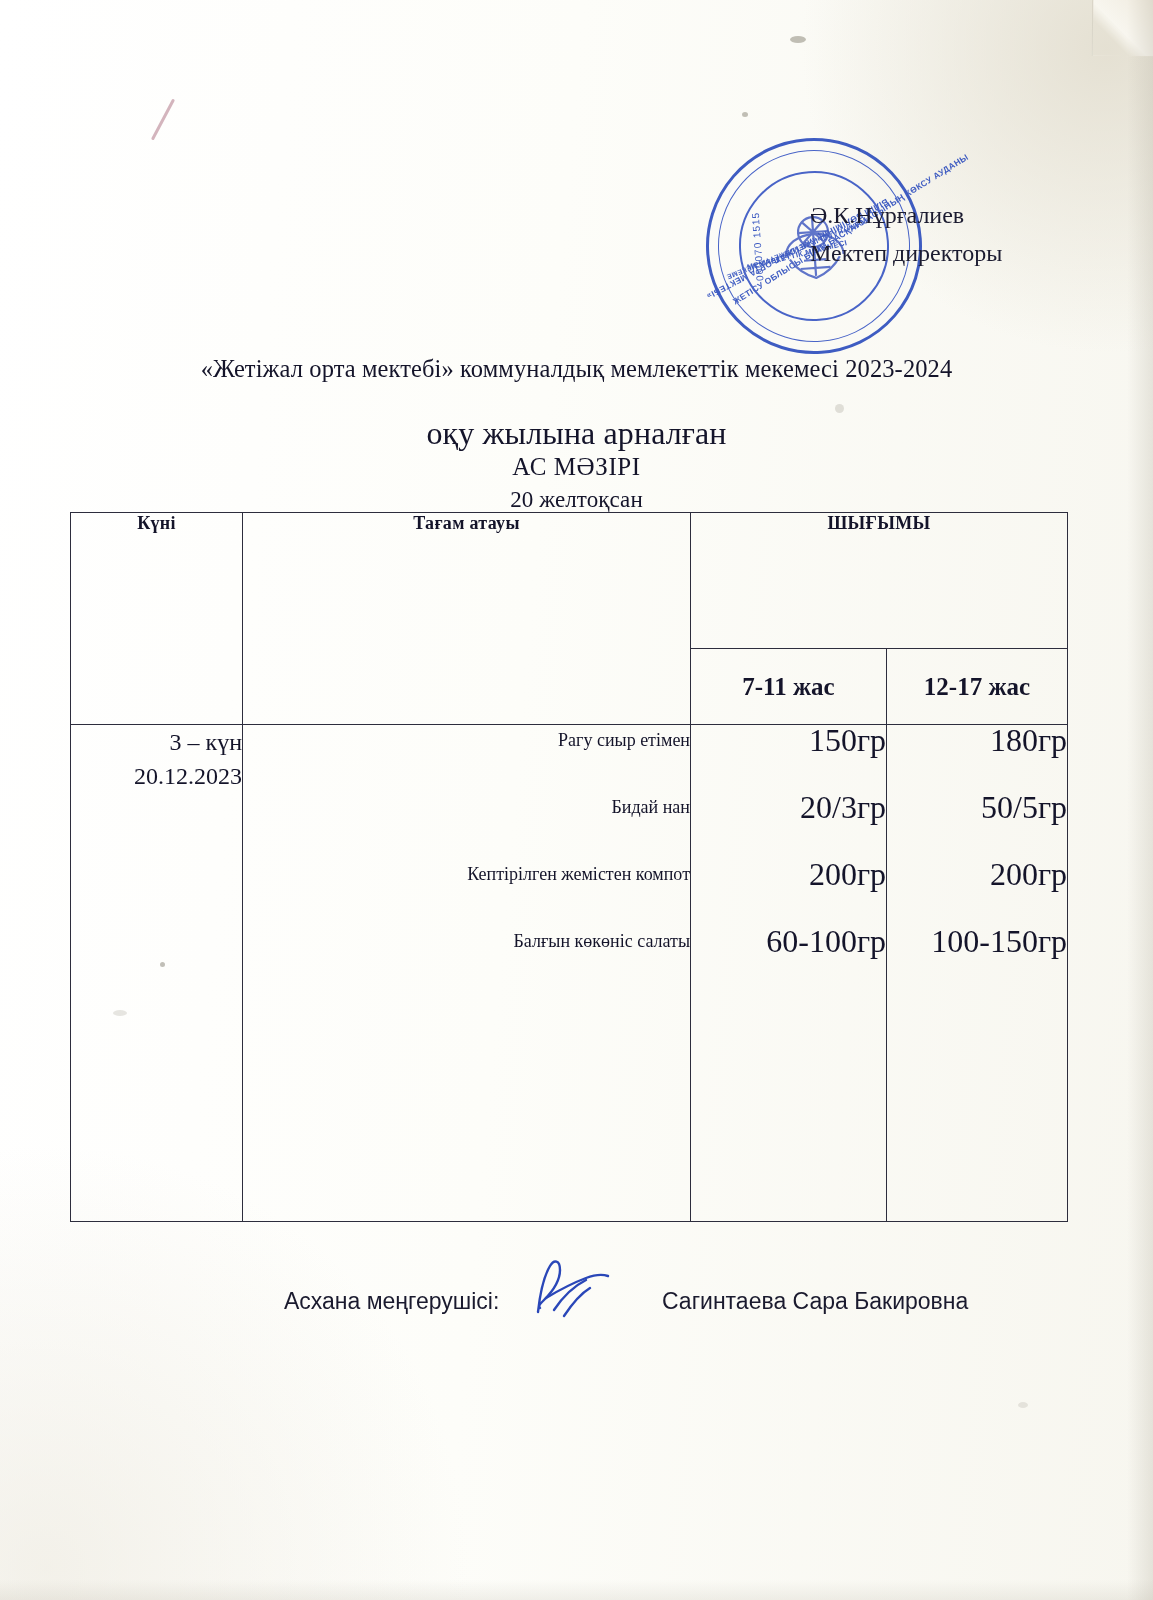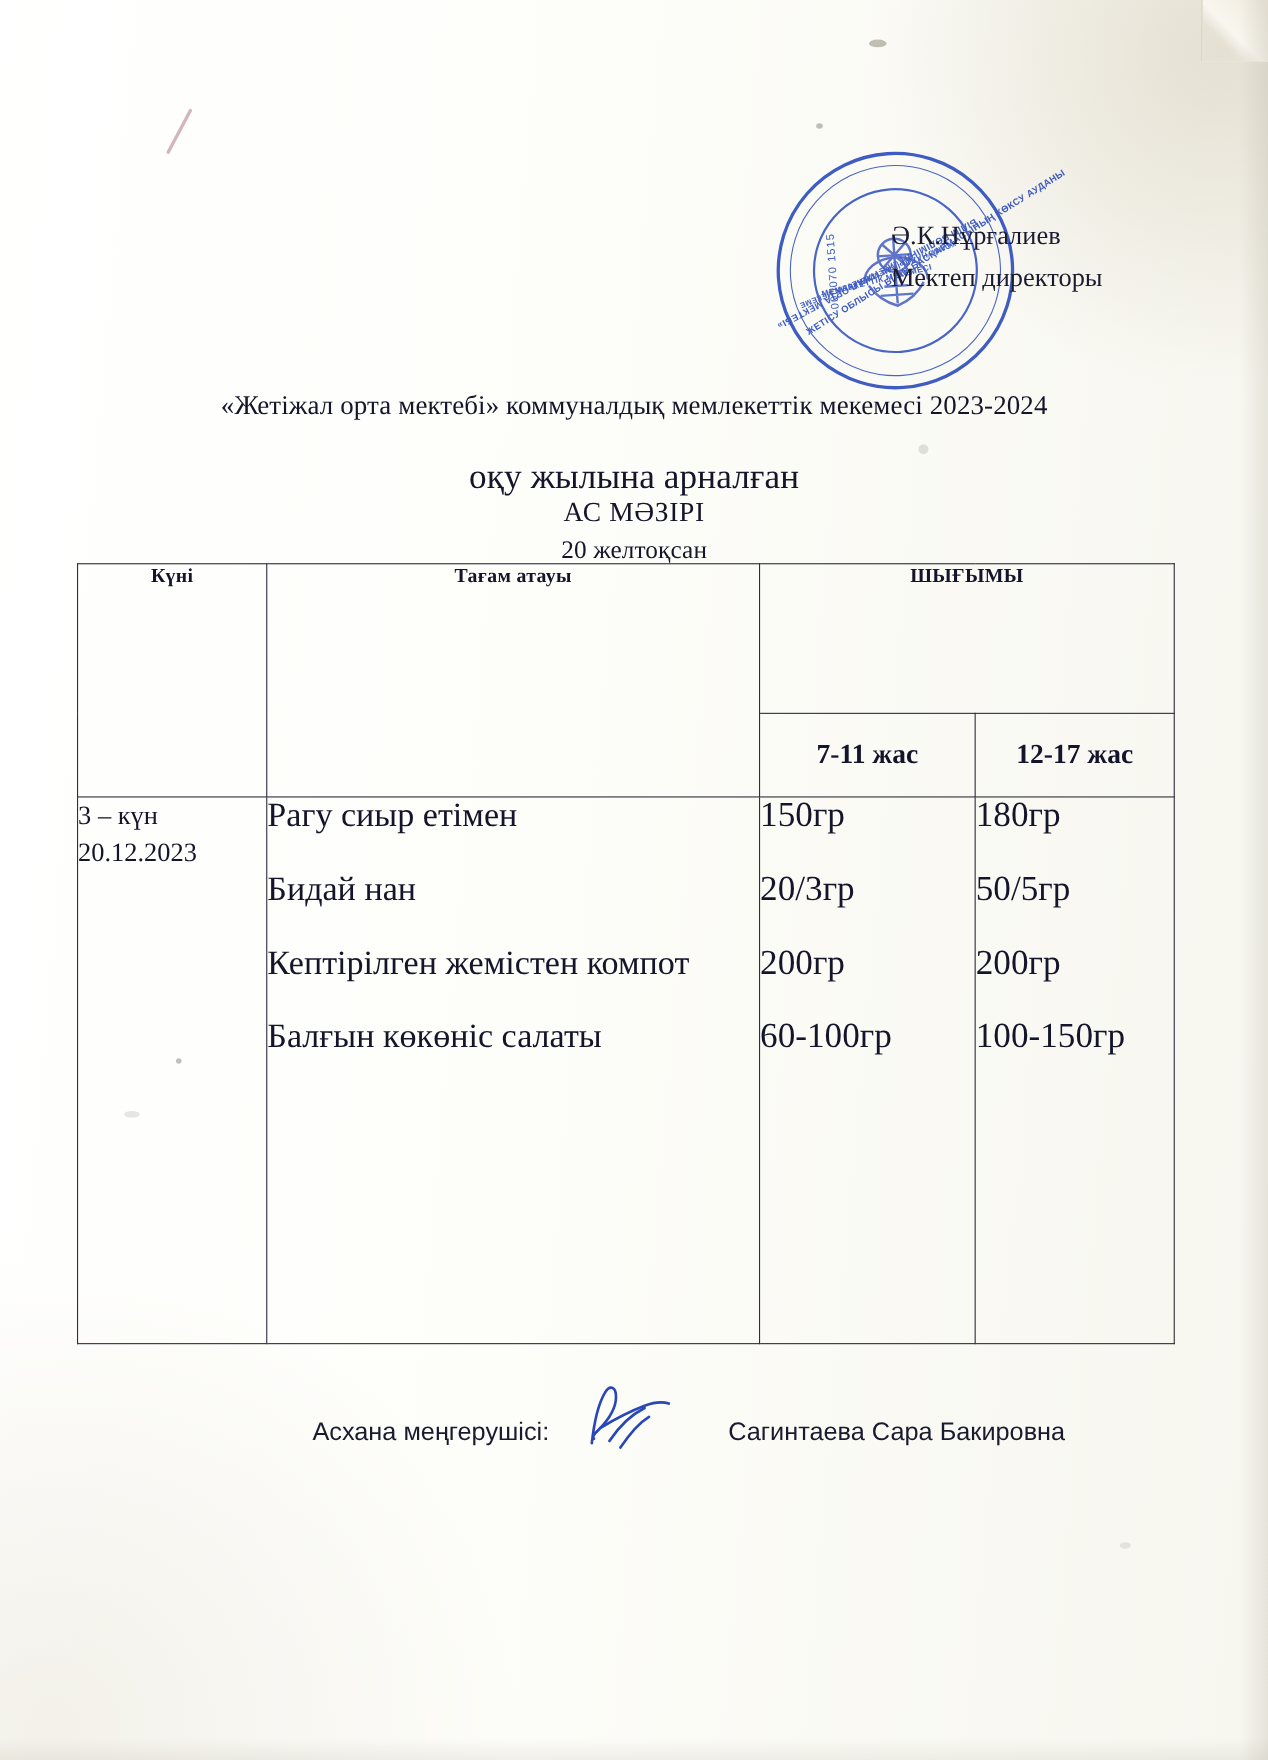--- a/index.html
+++ b/index.html
@@ -182,31 +182,31 @@
   .head-top-pad { padding-top: 44px; }
   .head-sub {
     text-align: center;
     font-weight: bold;
     font-size: 25px;
     height: 75px;
     line-height: 75px;
     margin-left: 23px;
   }
 
-  .body-row td { height: 496px; }
+  .body-row td { height: 496px; text-align: right; }
 
   .cell-day {
     padding: 22px 0 0 14px;
     font-size: 24px;
     line-height: 34px;
     text-align: left;
   }
   .cell-dish {
     padding: 24px 0 0 22px;
-    font-size: 31px;
+    font-size: 18px;
     line-height: 31px;
   }
   .cell-dish .dish { margin-bottom: 36px; }
   .cell-num {
     padding: 24px 0 0 18px;
     font-size: 32px;
     line-height: 31px;
   }
   .cell-num .num { margin-bottom: 36px; }
 

